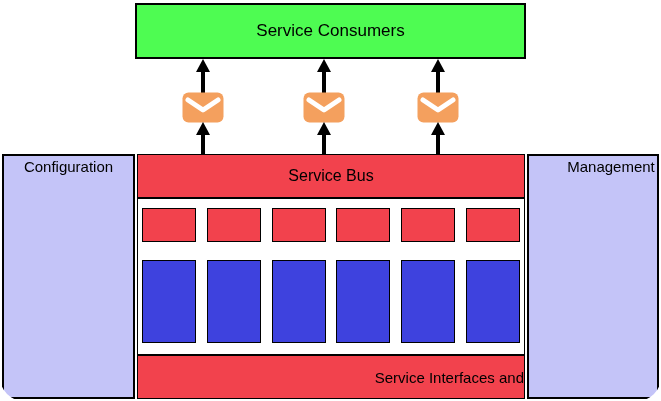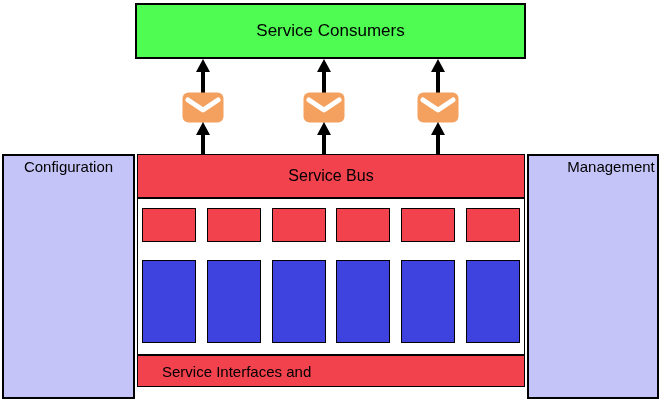--- a/index.html
+++ b/index.html
@@ -1,21 +1,21 @@
 <!DOCTYPE html>
 <html style="--green: #4efc52; --red: #f2424d; --blue: #3e42de; --lavender: #c4c4f8; --orange: #f4a05e; --white: #ffffff; --black: #000000;"><head>
 <meta charset="utf-8">
 <style>
   :root{
     --green:#4efc52; --red:#f2424d; --blue:#3e42de;
     --lavender:#c4c4f8; --orange:#f4a05e; --white:#ffffff; --black:#000000;
   }
   html,body{margin:0;padding:0;background:#fff;}
   body{font-family:"Liberation Sans", sans-serif; color:#000;}
-  #canvas{position:relative;width:661px;height:401px;background:#fff;overflow:hidden;}
+  #canvas{position:relative;width:661px;height:401px;background:#fff;overflow:hidden;border-radius:24px;}
   .box{position:absolute;box-sizing:border-box;border:1px solid var(--black);}
 
   
   #consumers{left:135px;top:3px;width:391px;height:56px;background:var(--green);
     border-width:2px;display:flex;align-items:center;justify-content:center;
     font-size:17px;}
 
   
   .side-panel{background:var(--lavender);top:154px;height:245px;
     display:flex;flex-direction:column;align-items:center;justify-content:space-between;
@@ -29,23 +29,23 @@
 
   
   #container{left:137px;top:198px;width:388px;height:157px;background:var(--white);}
   .row{position:absolute;left:4px;right:4px;display:flex;justify-content:space-between;}
   #iface-row{top:9px;height:34px;}
   #impl-row{top:61px;height:83px;}
   .iface-box{width:54px;height:100%;box-sizing:border-box;border:1px solid var(--black);background:var(--red);}
   .impl-box{width:54px;height:100%;box-sizing:border-box;border:1px solid var(--black);background:var(--blue);}
 
   
-  #impl-bar{left:137px;top:355px;width:388px;height:32px;background:var(--red);
-    display:flex;flex-direction:column;align-items:flex-start;justify-content:center;
-    font-size:15px;line-height:19px;text-align:center;padding-left:24px;}
+  #impl-bar{left:137px;top:355px;width:388px;height:44px;background:var(--red);
+    display:flex;flex-direction:column;align-items:flex-end;justify-content:center;
+    font-size:15px;line-height:19px;text-align:center;}
 
   
   .msg-col{position:absolute;top:0;width:42px;height:160px;}
   .arrowhead{position:absolute;left:14px;width:0;height:0;
     border-left:7px solid transparent;border-right:7px solid transparent;
     border-bottom:13px solid var(--black);}
   .arrowhead.top{top:59px;}
   .arrowhead.bottom{top:122px;}
   .shaft{position:absolute;left:19px;width:4px;background:var(--black);}
   .shaft.top{top:70px;height:23px;}

